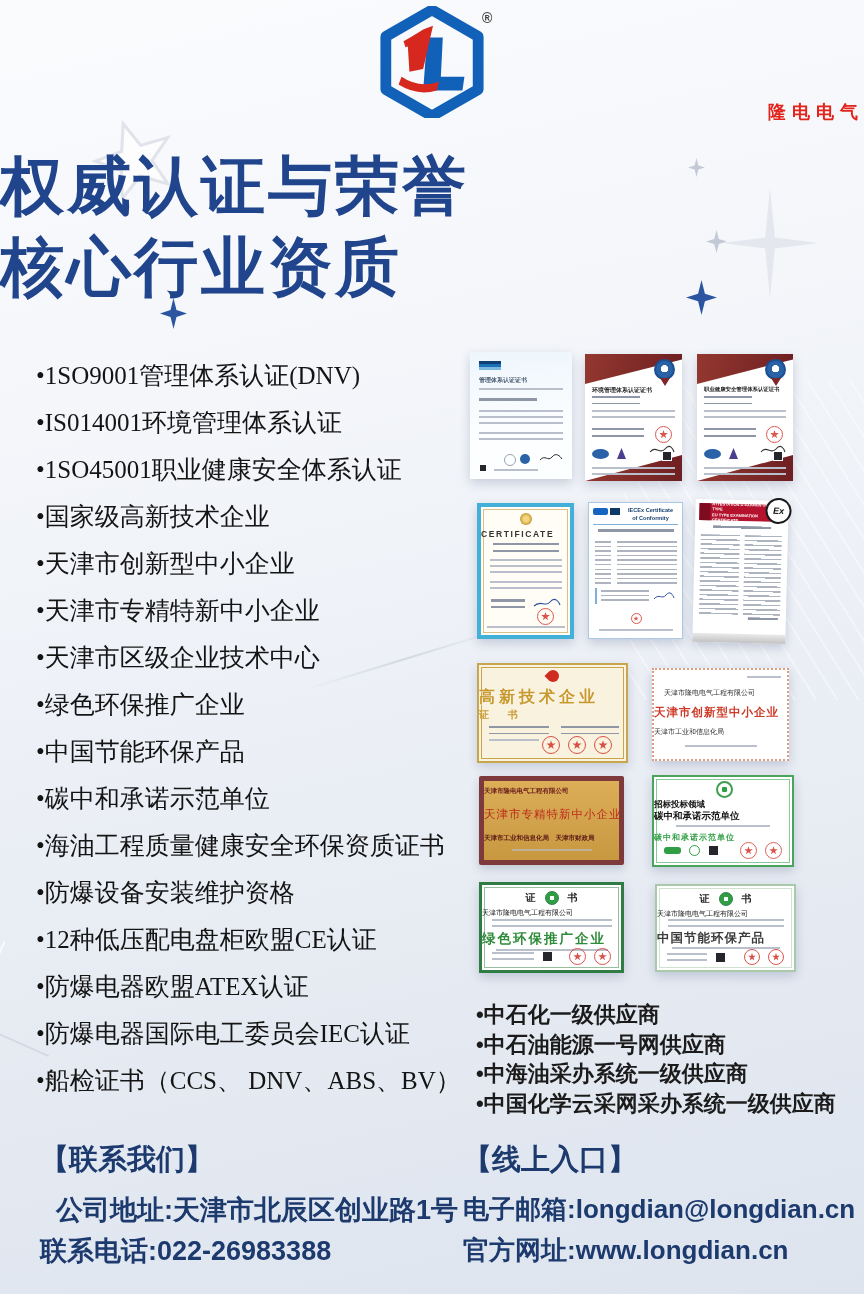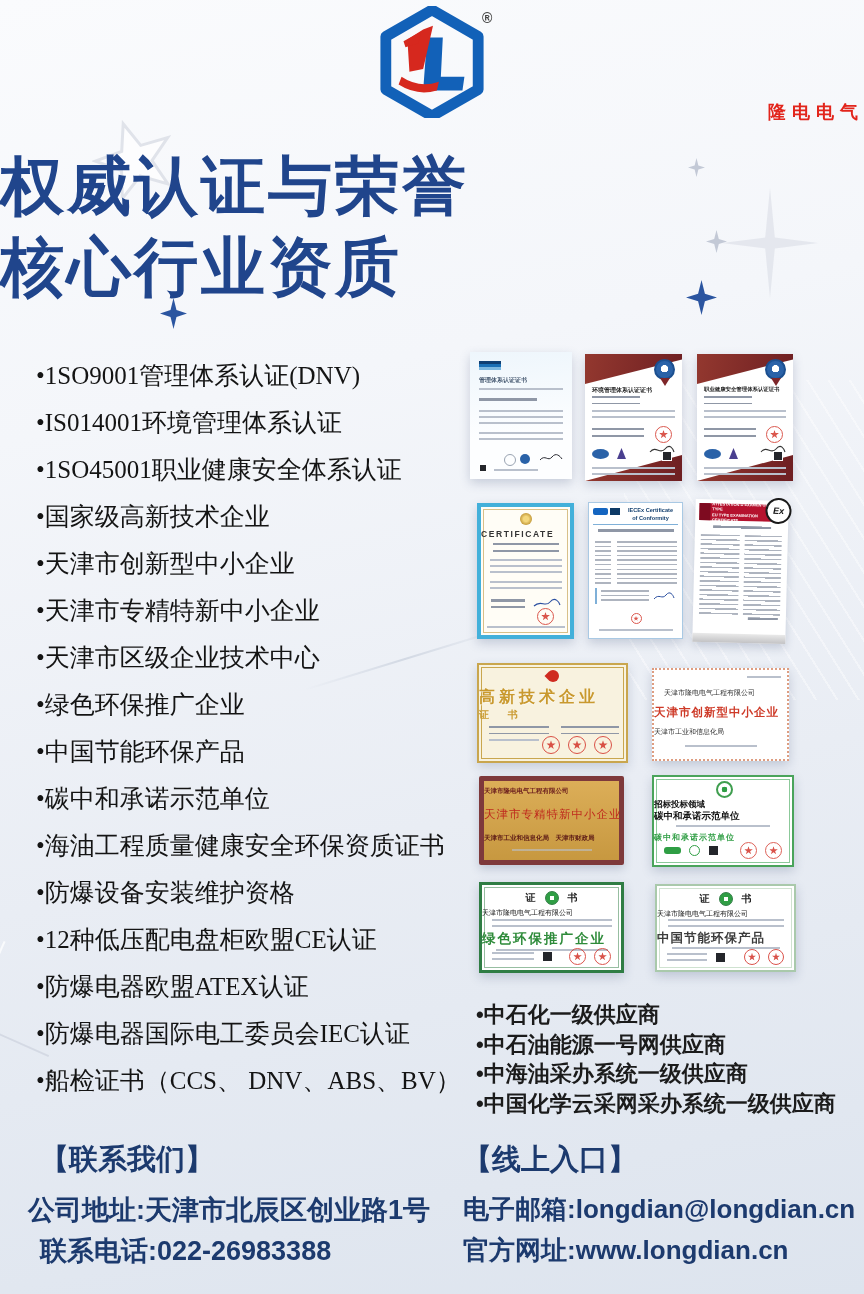--- a/index.html
+++ b/index.html
@@ -310,19 +310,19 @@
   </div>
 
   <ul class="sup-list">
     <li>•中石化一级供应商</li>
     <li>•中石油能源一号网供应商</li>
     <li>•中海油采办系统一级供应商</li>
     <li>•中国化学云采网采办系统一级供应商</li>
   </ul>
 
   <div class="ct" style="left:40px;top:1140px;font-size:29px;">【联系我们】</div>
-  <div class="ct" style="left:28px;top:1192px;font-size:27px;">公司地址:天津市北辰区创业路1号</div>
+  <div class="ct" style="left:56px;top:1192px;font-size:27px;">公司地址:天津市北辰区创业路1号</div>
   <div class="ct" style="left:40px;top:1233px;font-size:27px;">联系电话:022-26983388</div>
   <div class="ct" style="left:463px;top:1140px;font-size:29px;">【线上入口】</div>
   <div class="ct" style="left:463px;top:1192px;font-size:26px;">电子邮箱:longdian@longdian.cn</div>
   <div class="ct" style="left:463px;top:1233px;font-size:26px;">官方网址:www.longdian.cn</div>
 
 </div>
 
 </body></html>

